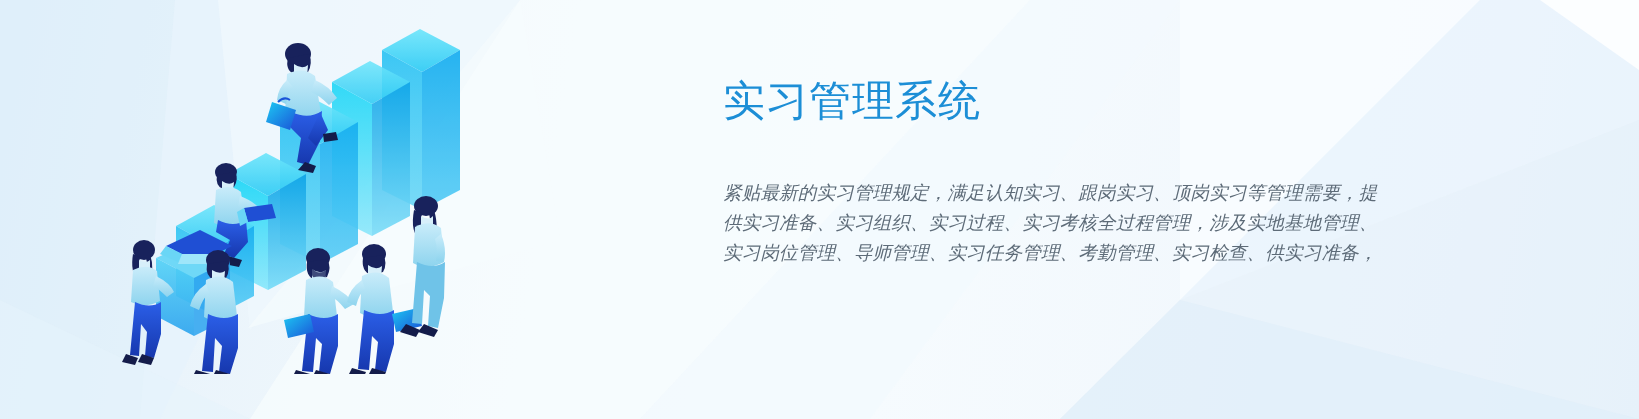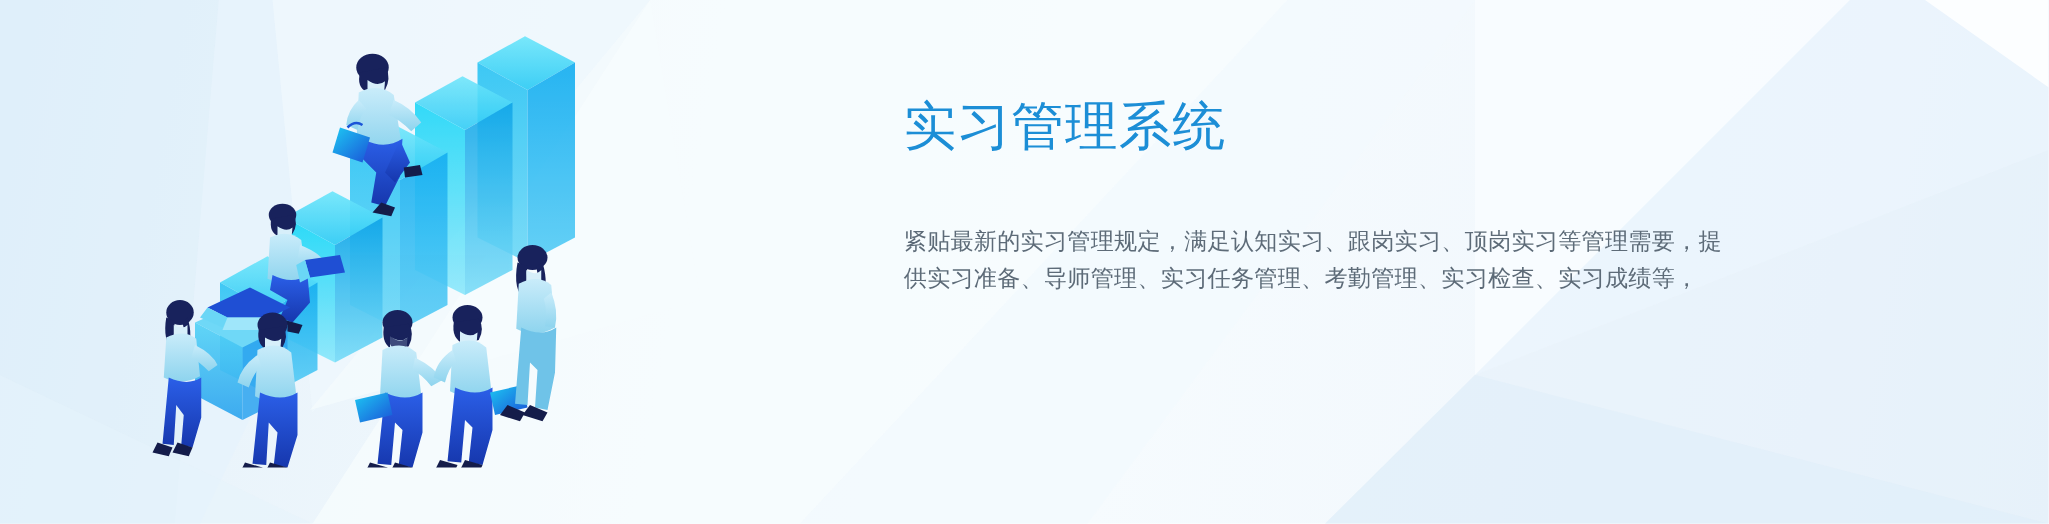--- a/index.html
+++ b/index.html
@@ -70,20 +70,21 @@
     line-height: 30px;
     color: #5d6b78;
     text-align: justify;
     text-justify: inter-ideograph;
     letter-spacing: 0.2px;
     width: 672px;
   }
   .desc-line {
     display: block;
     white-space: nowrap;
+    font-style: italic;
   }
 </style>
 </head>
 <body>
 
 <div class="banner">
 
   <svg class="facets" viewBox="0 0 1639 419" preserveAspectRatio="none">
     <polygon points="0,0 175,0 140,419 0,419" fill="#dceefa" opacity="0.55"></polygon>
     <polygon points="175,0 262,0 212,310 160,419 140,419" fill="#e6f3fc" opacity="0.8"></polygon>
@@ -263,17 +264,18 @@
       <path d="M297 248 q16 8 28 0 l-1 36 -6 30 -10 -2 2 -30 -6 -6 -2 34 -10 -1 z" fill="#6fc3e8"></path>
       <polygon points="304,310 318,316 314,323 298,318" fill="#141c4a"></polygon>
       <polygon points="286,310 300,316 296,323 280,318" fill="#141c4a"></polygon>
     </g>
   </svg>
 
   <div class="copy">
     <h1 class="title">实习管理系统</h1>
     <div class="desc">
       <span class="desc-line">紧贴最新的实习管理规定，满足认知实习、跟岗实习、顶岗实习等管理需要，提</span>
-      <span class="desc-line">供实习准备、导师管理、实习任务管理、考勤管理、实习检查、实习成绩等，</span>
+      <span class="desc-line">供实习准备、实习组织、实习过程、实习考核全过程管理，涉及实地基地管理、</span>
+      <span class="desc-line">实习岗位管理、导师管理、实习任务管理、考勤管理、实习检查、供实习准备，</span>
     </div>
   </div>
 
 </div>
 
 </body></html>

